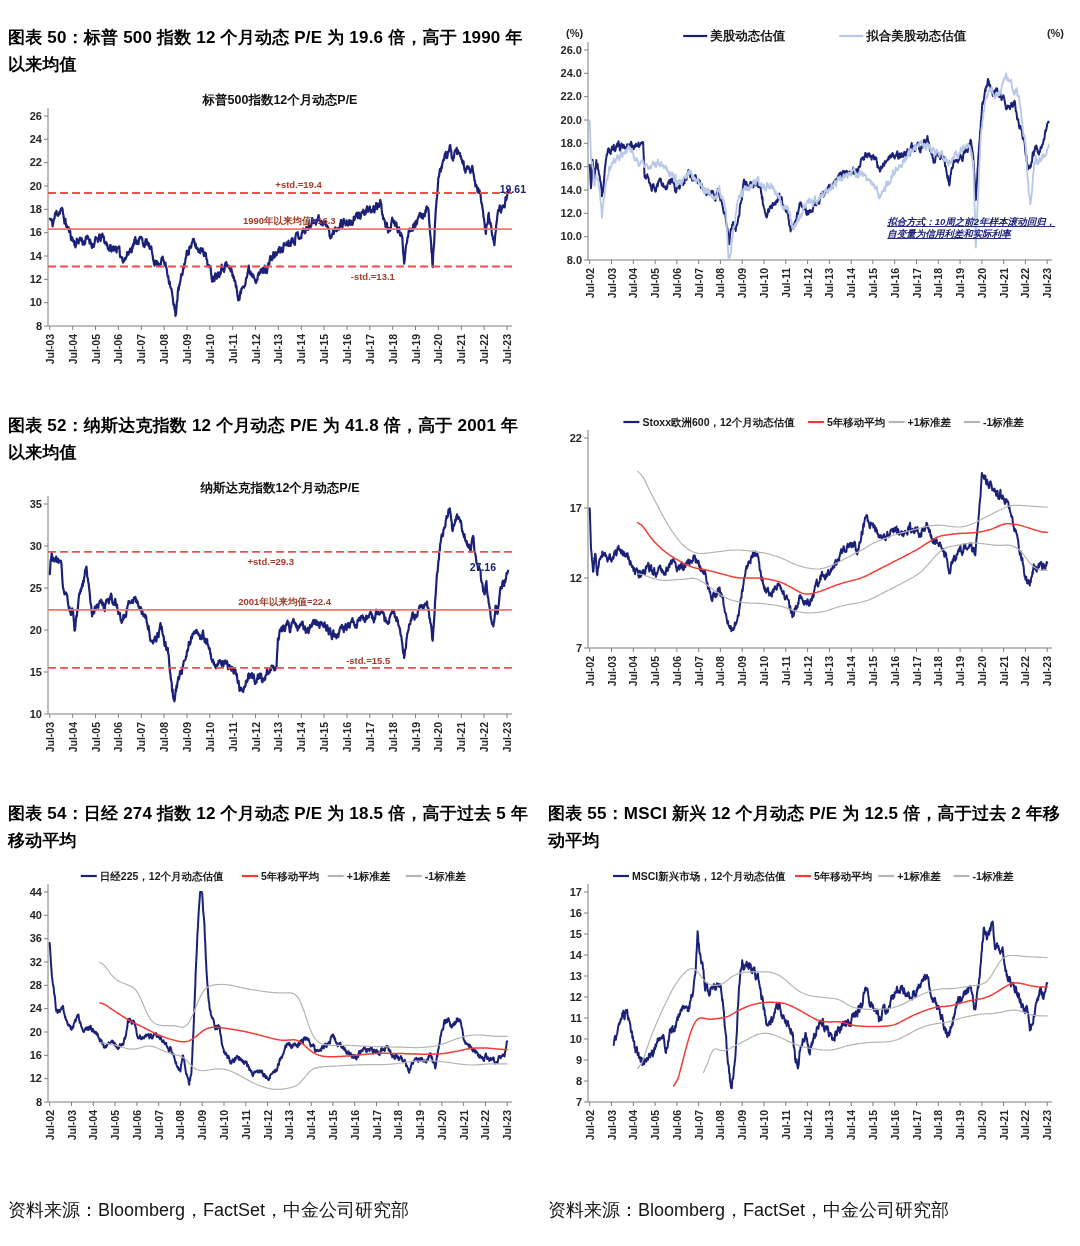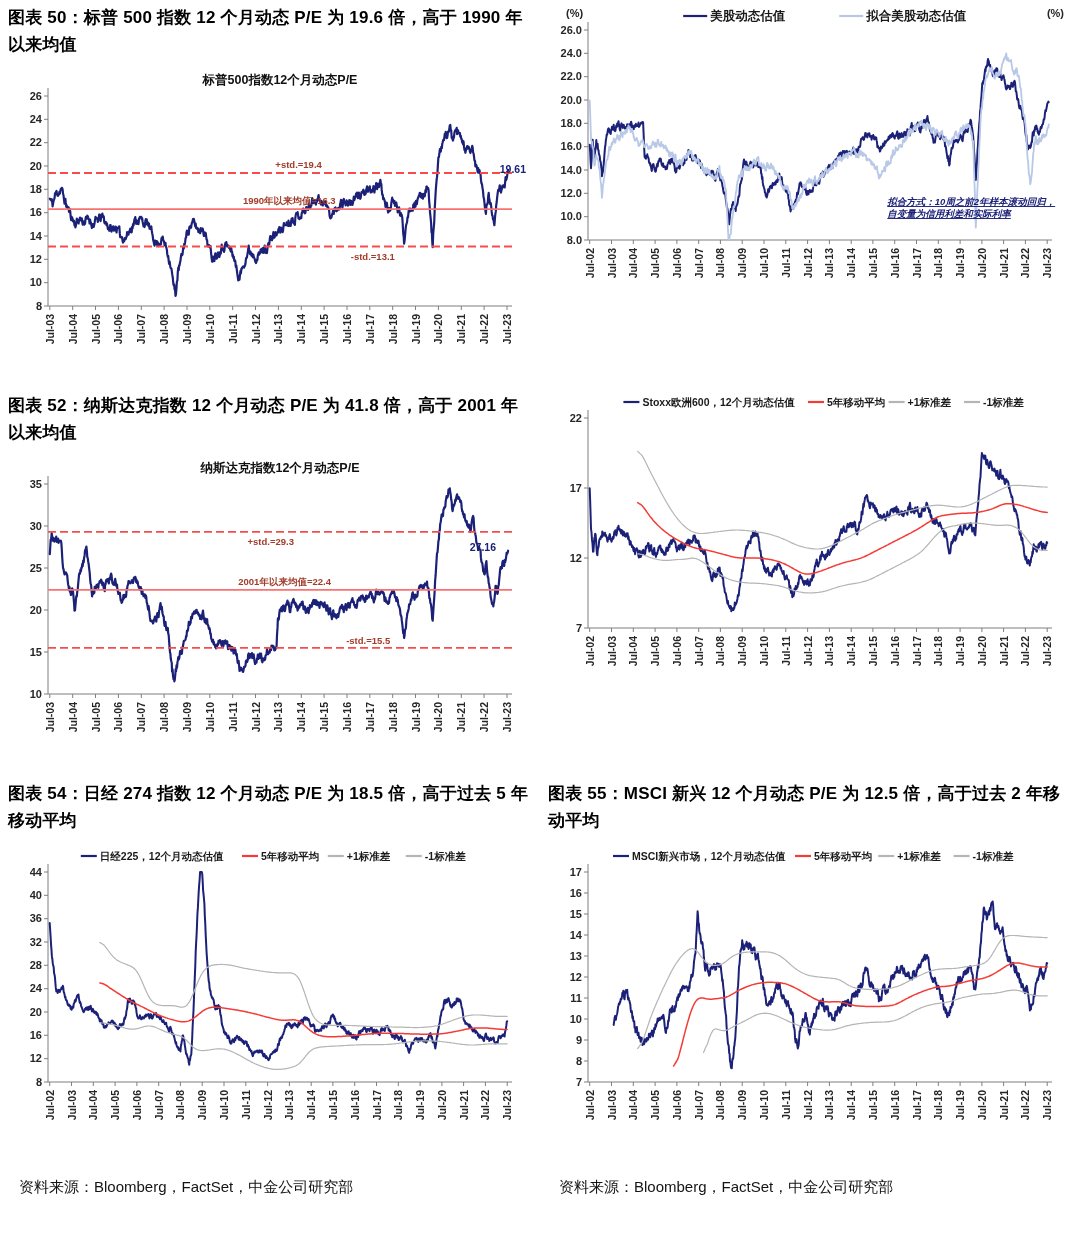--- a/index.html
+++ b/index.html
@@ -1,21 +1,21 @@
 <!DOCTYPE html>
 <html><head>
 <meta charset="utf-8">
 <style>
   html,body{margin:0;padding:0;background:#ffffff;}
   body{width:1080px;font-family:"Liberation Sans","DejaVu Sans",sans-serif;}
-  .page{display:grid;grid-template-columns:540px 540px;padding-top:4px;}
+  .page{display:grid;grid-template-columns:540px 540px;padding-top:24px;}
   .panel{padding:0 10px 0 8px;margin-bottom:20px;}
   .heading{font-size:17px;font-weight:700;line-height:1.6;color:#000;margin:0 0 10px 0;min-height:56px;letter-spacing:0.2px;}
   svg.chart{display:block;width:520px;height:302px;overflow:visible;}
-  .src{font-size:15px;color:#141414;padding:10px 0 6px 8px;margin-left:11px;}
+  .src{font-size:18px;color:#141414;padding:10px 0 6px 8px;}
 </style>
 </head>
 <body>
 
 <div class="page">
 
   <section class="panel">
     <h2 class="heading">图表 50：标普 500 指数 12 个月动态 P/E 为 19.6 倍，高于 1990 年以来均值</h2>
     <svg class="chart" viewBox="0 0 520 302">
         <defs>

